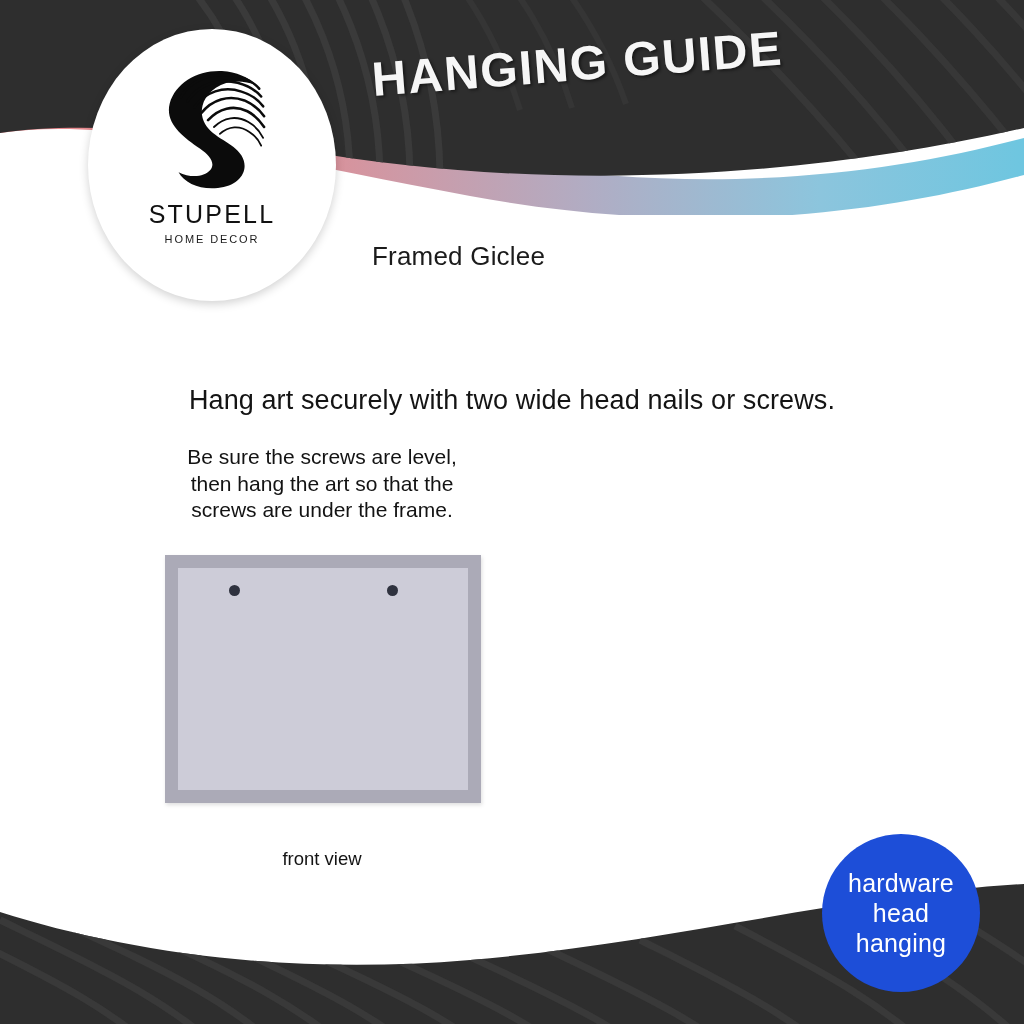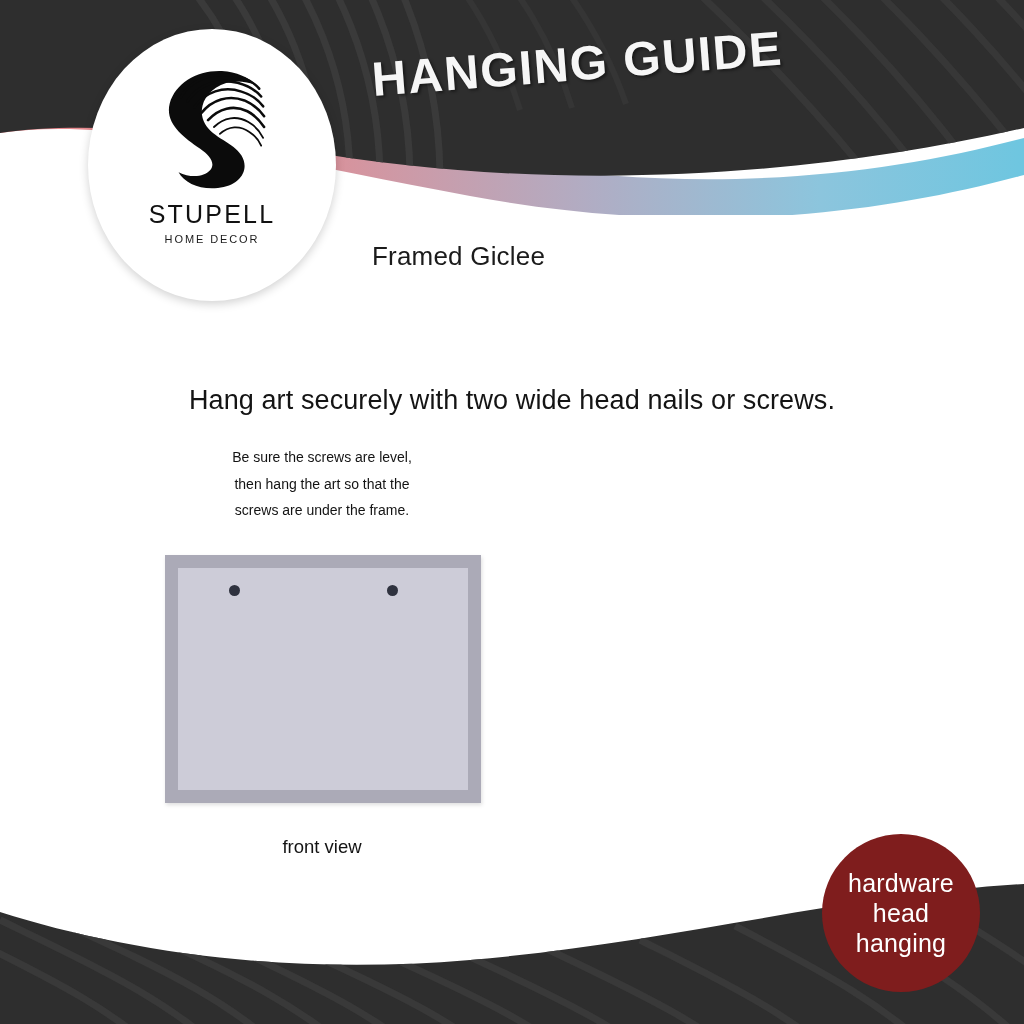--- a/index.html
+++ b/index.html
@@ -49,21 +49,21 @@
 
   
   .headline{
     position:absolute;left:0;top:337px;width:1024px;text-align:center;
     font-size:27px;color:#141414;font-weight:400;letter-spacing:0.1px;margin-top:48px;
   }
 
   
   .panel{position:absolute;}
   .panel-caption-top{
-    font-size:14px;line-height:26.5px;color:#131313;text-align:center;white-space:pre-line;
+    font-size:21px;line-height:26.5px;color:#131313;text-align:center;white-space:pre-line;
   }
 
   
   .front-panel{left:128px;top:444px;width:388px;}
   .frame-outer{
     position:absolute;left:37px;top:111px;width:316px;height:248px;
     background:#abaab7;box-sizing:border-box;
     box-shadow:1px 2px 4px rgba(0,0,0,0.13);
   }
   .frame-inner{
@@ -85,29 +85,29 @@
     background:#e0e0e2;
   }
   .frame-strip{
     position:absolute;left:168px;top:119px;width:27px;height:211px;
     background:#a7a7b4;
   }
   .nail{position:absolute;left:141px;top:146px;width:62px;height:18px;}
 
   
   .view-caption{
-    position:absolute;font-size:18.5px;color:#131313;text-align:center;width:388px;
+    position:absolute;font-size:18.5px;color:#131313;text-align:center;width:388px;margin-top:12px;
   }
   .caption-front{left:128px;top:836px;}
   .caption-side{left:570px;top:845px;width:328px;}
 
   
   .promo-badge{
     position:absolute;left:822px;top:834px;width:158px;height:158px;border-radius:50%;
-    background:#7f1d1d;color:#ffffff;
+    background:#1d4ed8;color:#ffffff;
     display:flex;flex-direction:column;align-items:center;justify-content:center;
     line-height:30px;font-size:25px;font-weight:400;letter-spacing:0.2px;
   }
   .promo-badge span{display:block;}
 </style>
 </head>
 <body>
 
 <div id="page">
 

